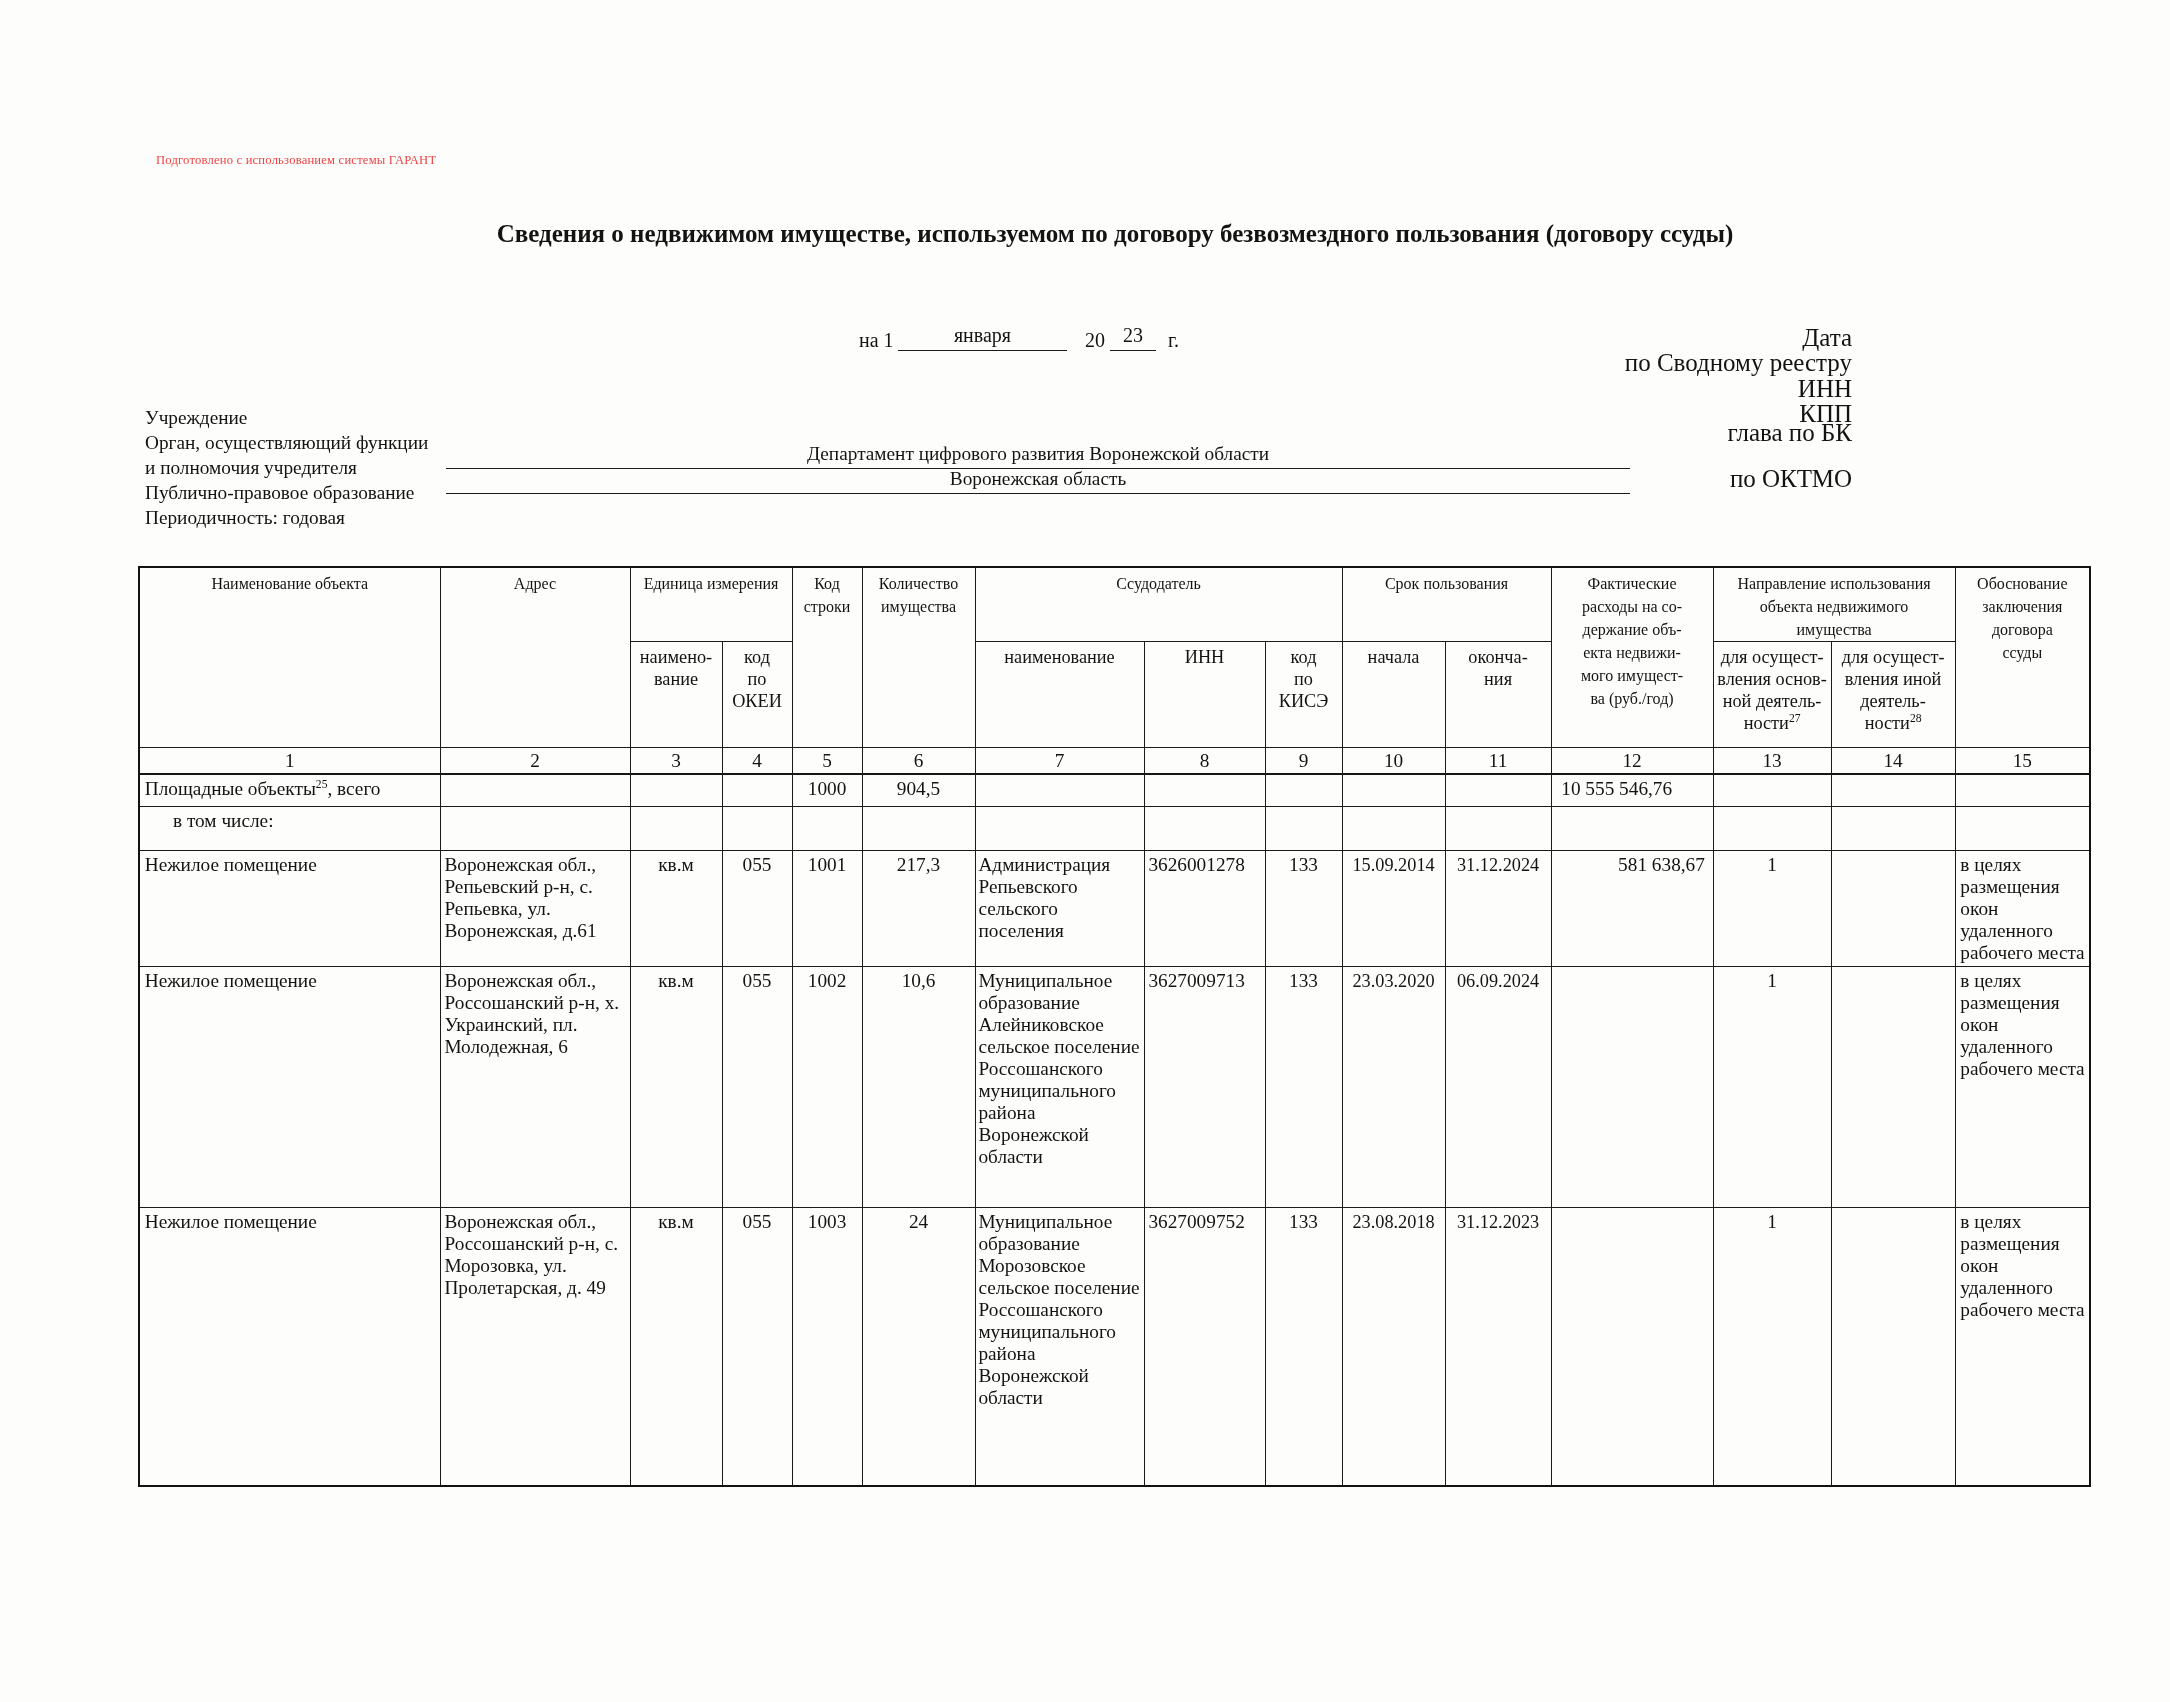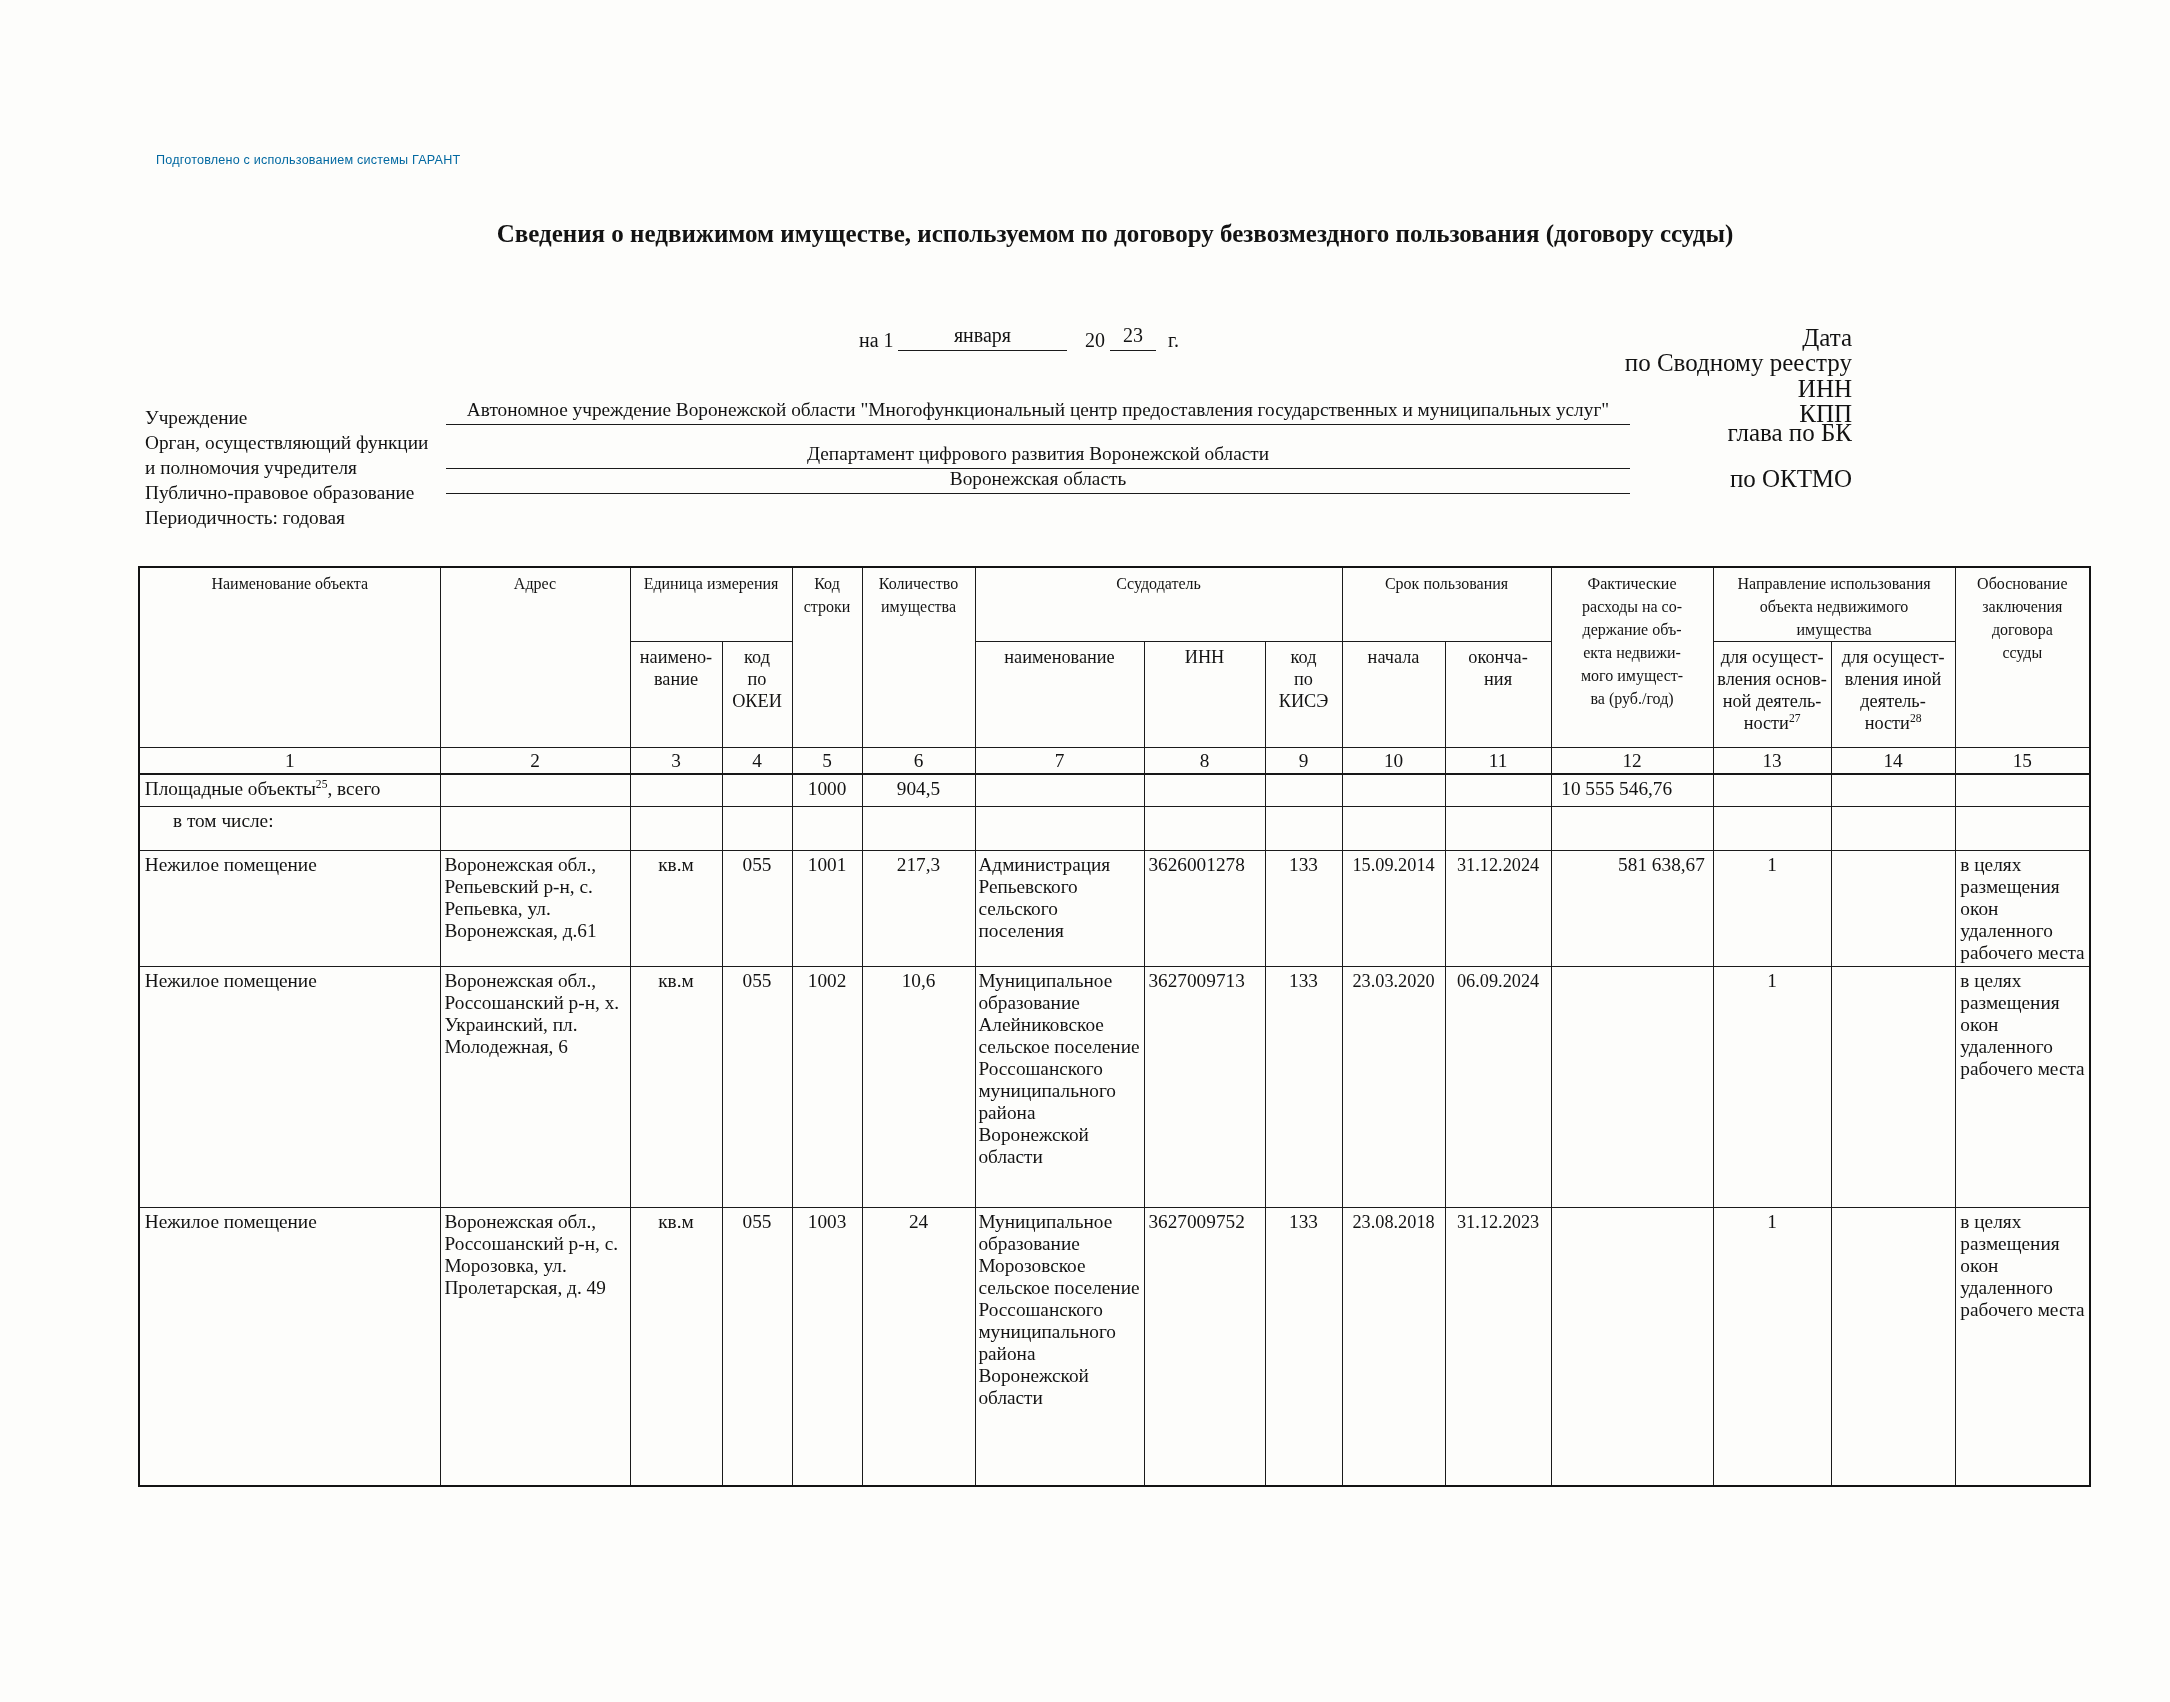--- a/index.html
+++ b/index.html
@@ -1,18 +1,18 @@
 <!DOCTYPE html>
 <html><head>
 <meta charset="utf-8">
 <style>
   html,body{margin:0;padding:0;background:#ddd;}
   .page{position:relative;width:2170px;height:1702px;background:#fdfdfb;font-family:"Liberation Serif",serif;color:#131313;overflow:hidden;}
 
-  .watermark{position:absolute;left:156px;top:153px;font-family:Liberation Sans, sans-serif;font-size:12.6px;color:#0369a1;letter-spacing:0.2px;}
+  .watermark{position:absolute;left:156px;top:153px;font-family:Liberation Serif, serif;font-size:12.6px;color:#ef4444;letter-spacing:0.2px;}
 
   .doc-title{position:absolute;left:135px;top:220px;width:1960px;text-align:center;font-weight:bold;font-size:25px;}
 
   
   .dl{position:absolute;font-size:20px;}
   .dl-prefix{left:859px;top:329px;}
   .dl-month{left:898px;top:324px;width:169px;height:26px;text-align:center;border-bottom:1.9px solid #1b1b1b;}
   .dl-century{left:1085px;top:329px;}
   .dl-year{left:1110px;top:324px;width:46px;height:26px;text-align:center;border-bottom:1.9px solid #1b1b1b;}
   .dl-suffix{left:1168px;top:329px;}
@@ -80,21 +80,20 @@
 
   <div class="code-label" style="top:326px">Дата</div>
   <div class="code-label" style="top:351px">по Сводному реестру</div>
   <div class="code-label" style="top:377px">ИНН</div>
   <div class="code-label" style="top:402px">КПП</div>
   <div class="code-label" style="top:421px">глава по БК</div>
   <div class="code-label" style="top:467px">по ОКТМО</div>
 
 
   <div class="fld-label lbl-inst">Учреждение</div>
-  <div class="fld-value val-inst">Автономное учреждение Воронежской области "Многофункциональный центр предоставления государственных и муниципальных услуг"</div>
   <div class="fld-label lbl-founder">Орган, осуществляющий функции и полномочия учредителя</div>
   <div class="fld-value val-founder">Департамент цифрового развития Воронежской области</div>
   <div class="fld-label lbl-public">Публично-правовое образование</div>
   <div class="fld-value val-public">Воронежская область</div>
   <div class="fld-label lbl-period">Периодичность: годовая</div>
 
   <table class="main-table">
     <colgroup>
       <col style="width:301px">
         <col style="width:190px">

